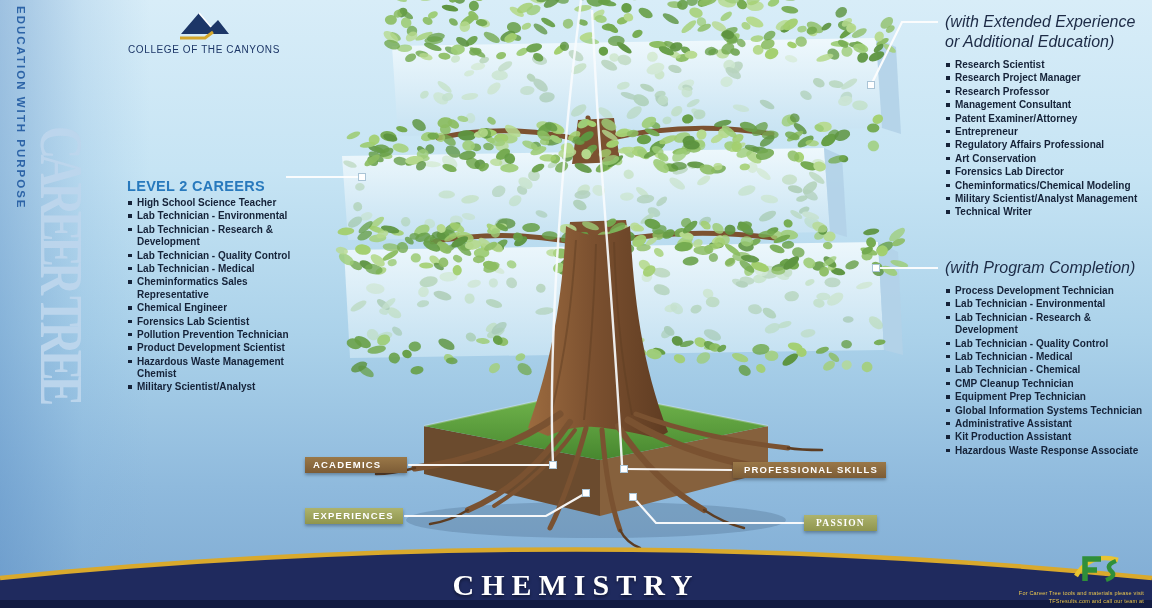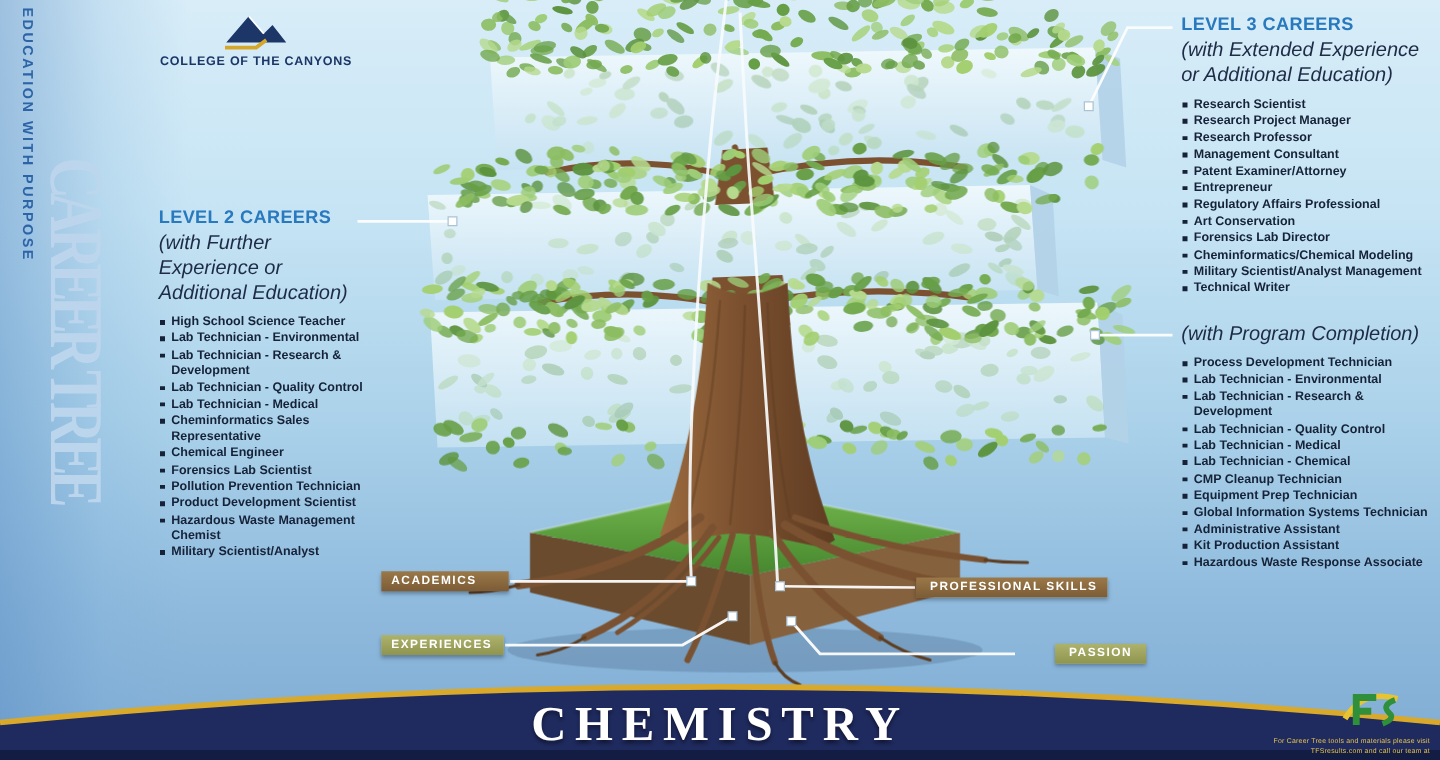--- a/index.html
+++ b/index.html
@@ -20,48 +20,48 @@
   }
   .career-vertical {
     position:absolute; left:26px; top:126px; writing-mode:vertical-rl;
     font-family:"Liberation Serif", serif; font-weight:700; font-size:46px;
     letter-spacing:-5px; color:rgba(188,213,236,.96);
     transform:scaleX(1.32); transform-origin:left top;
   }
 
   .logo { position:absolute; left:128px; top:10px; width:152px; text-align:center; }
   .logo-mark { display:block; margin:0 auto 2px auto; }
-  .logo-text { font-size:10px; font-weight:700; color:#1c3667; letter-spacing:.6px; white-space:nowrap; }
+  .logo-text { font-size:10px; font-weight:400; color:#1c3667; letter-spacing:.6px; white-space:nowrap; }
 
   .panel { position:absolute; }
   .panel h2 { margin:0 0 3px 0; font-size:14.5px; font-weight:700; color:#2879bd; letter-spacing:.3px; white-space:nowrap; }
   .panel .subtitle { margin:0 0 7px 0; font-style:italic; font-size:16px; color:#1d2b46; line-height:1.25; }
   .panel ul { margin:0; padding:0; list-style:none; }
   .panel li { position:relative; padding-left:10px; font-size:10px; font-weight:600; color:#152238; line-height:1.24; margin-bottom:1px; }
   .panel li::before { content:""; position:absolute; left:1px; top:4px; width:3.5px; height:3.5px; background:#152238; }
-  .level2 { left:127px; top:166px; width:172px; }
+  .level2 { left:127px; top:178px; width:172px; }
   .level3 { left:945px; top:12px;  width:198px; }
   .level1 { left:945px; top:258px; width:200px; }
 
   .bar {
     position:absolute; height:16px; line-height:16px; padding:0 8px;
     color:#fff; font-size:9.5px; font-weight:700; letter-spacing:1.2px;
     box-shadow:0 2px 3px rgba(20,30,40,.35); white-space:nowrap;
   }
   .bar.brown { background:linear-gradient(180deg,#9a7848,#7c5c36); }
   .bar.olive { background:linear-gradient(180deg,#adb36d,#8f954e); }
   .academics    { left:305px; top:457px; width:86px; }
   .professional { left:733px; top:462px; width:137px; text-align:right; }
   .experiences  { left:305px; top:508px; width:82px; }
-  .passion      { left:844px; top:515px; width:57px; text-align:center; }
+  .passion      { left:804px; top:515px; width:57px; text-align:center;font-family:Liberation Serif, serif; }
 
   .bottom-svg { position:absolute; left:0; bottom:0; width:1152px; height:90px; }
   .chem {
     position:absolute; left:0; right:0; bottom:6px; text-align:center;
-    font-family:"Liberation Serif", serif; font-size:39px; font-weight:700;
+    font-family:"Liberation Serif", serif; font-size:30px; font-weight:700;
     letter-spacing:7px; color:#ffffff; text-shadow:0 2px 3px rgba(0,0,0,.45);
   }
   .footer-logo { position:absolute; right:28px; bottom:18px; }
   .footer-note {
     position:absolute; right:8px; bottom:3px; text-align:right;
     font-size:5.5px; line-height:1.35; color:#ecc84f; letter-spacing:.2px;
   }
 </style>
 </head>
 <body>
@@ -949,41 +949,39 @@
   <div class="logo">
     <svg class="logo-mark" width="58" height="32" viewBox="0 0 58 32" aria-hidden="true">
       <path d="M6,24 L24,3 L36,17 L43,10 L54,24 Z" fill="#1c3667"></path>
       <path d="M24,3 L36,17" stroke="#ffffff" stroke-width="1.5"></path>
       <path d="M5,28 L30,28 L38,22" stroke="#d4a62a" stroke-width="3" fill="none"></path>
     </svg>
     <div class="logo-text">COLLEGE OF THE CANYONS</div>
   </div>
 
   <section class="panel level3">
-    <h2>LEVEL 3 CAREERS</h2>
     <p class="subtitle">(with Extended Experience or Additional Education)</p>
     <ul>
         <li>Research Scientist</li>
         <li>Research Project Manager</li>
         <li>Research Professor</li>
         <li>Management Consultant</li>
         <li>Patent Examiner/Attorney</li>
         <li>Entrepreneur</li>
         <li>Regulatory Affairs Professional</li>
         <li>Art Conservation</li>
         <li>Forensics Lab Director</li>
         <li>Cheminformatics/Chemical Modeling</li>
         <li>Military Scientist/Analyst Management</li>
         <li>Technical Writer</li>
       </ul>
   </section>
 
   <section class="panel level2">
     <h2>LEVEL 2 CAREERS</h2>
-    <p class="subtitle">(with Further Experience or Additional Education)</p>
     <ul>
         <li>High School Science Teacher</li>
         <li>Lab Technician - Environmental</li>
         <li>Lab Technician - Research &amp; Development</li>
         <li>Lab Technician - Quality Control</li>
         <li>Lab Technician - Medical</li>
         <li>Cheminformatics Sales Representative</li>
         <li>Chemical Engineer</li>
         <li>Forensics Lab Scientist</li>
         <li>Pollution Prevention Technician</li>

